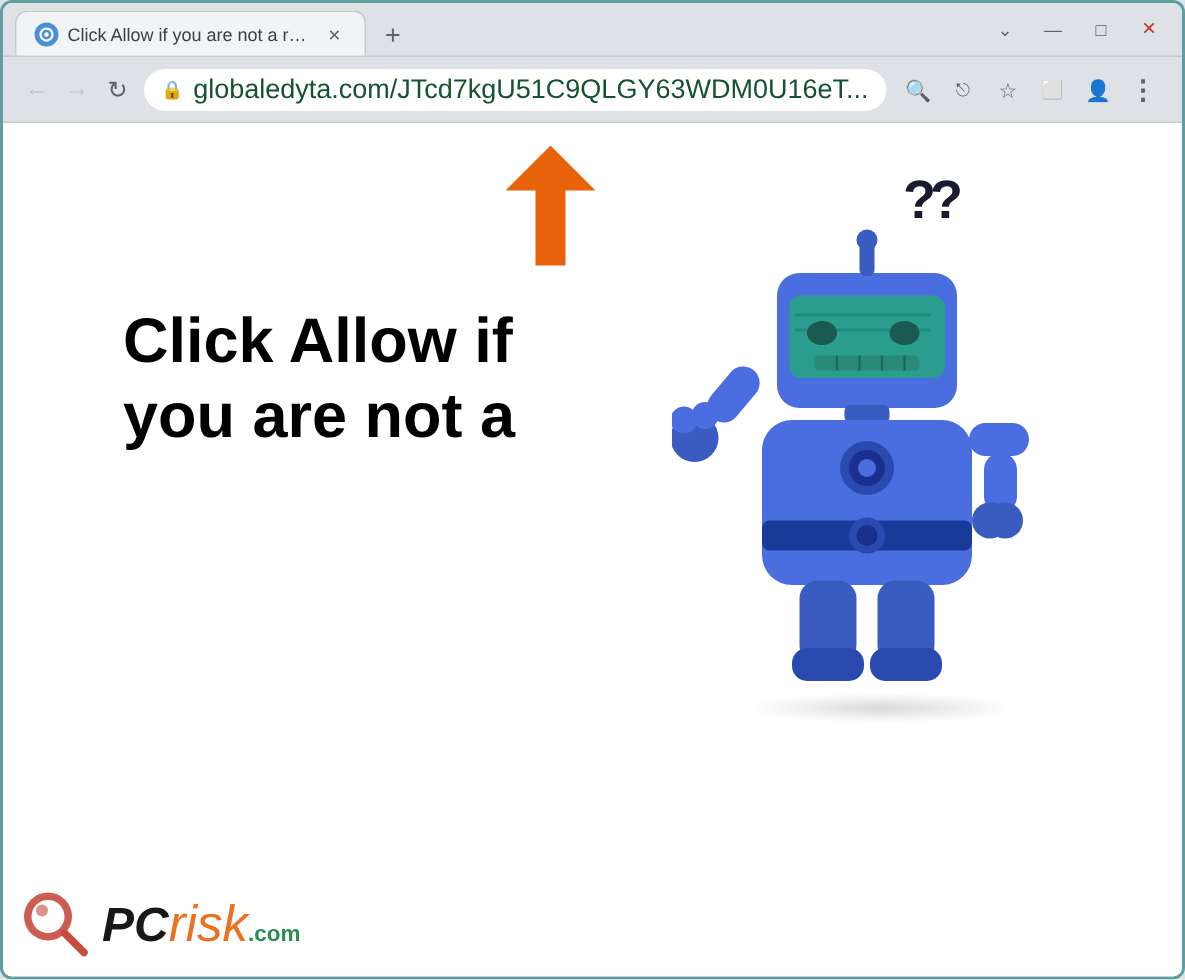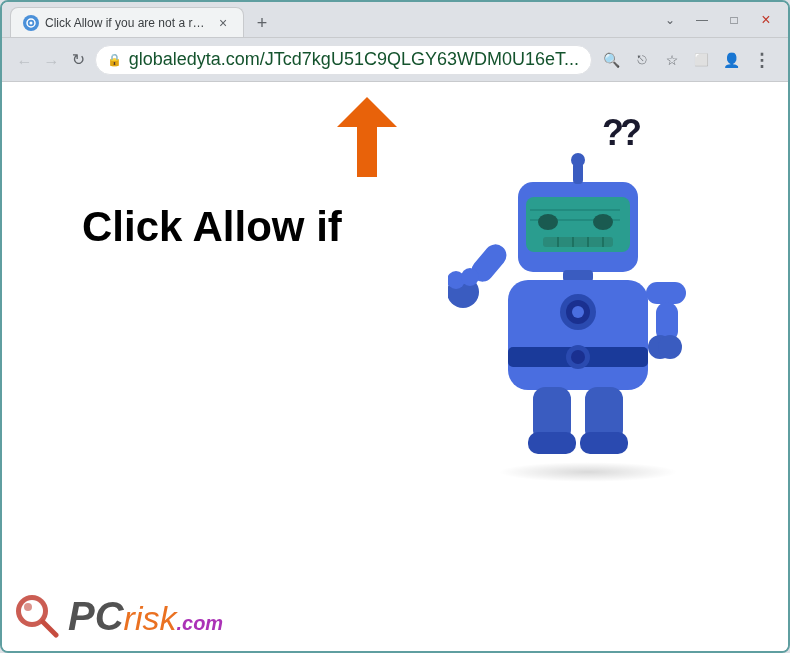--- a/index.html
+++ b/index.html
@@ -328,21 +328,21 @@
             <polygon points="0 0, 10 3.5, 0 7" fill="#e8620a"></polygon>
           </marker>
         </defs>
 
         <polygon points="55,85 35,85 35,35 15,35 45,5 75,35 55,35" fill="#e8620a"></polygon>
       </svg>
     </div>
 
     <div class="main-text">
       <span>Click Allow if</span><br>
-      <br>
+      <span>you are not a</span><br>
     </div>
 
     <div class="robot-area">
 
       <div class="question-marks">??</div>
 
       <svg class="robot-svg" width="260" height="320" viewBox="0 0 260 320">
 
         <rect x="70" y="30" width="120" height="90" rx="15" ry="15" fill="#4a6ee0"></rect>
 
@@ -401,18 +401,18 @@
 
     <div class="watermark">
 
       <svg class="watermark-icon" width="50" height="50" viewBox="0 0 50 50">
         <circle cx="20" cy="20" r="16" fill="#c0392b" opacity="0.9"></circle>
         <circle cx="20" cy="20" r="11" fill="white"></circle>
         <line x1="31" y1="31" x2="44" y2="44" stroke="#c0392b" stroke-width="5" stroke-linecap="round"></line>
         <circle cx="16" cy="16" r="4" fill="#c0392b" opacity="0.6"></circle>
       </svg>
       <div>
-        <span style="font-size:40px;font-weight:900;font-style:italic;color:#404040;">PC</span><span style="font-size:34px;font-weight:400;font-style:italic;color:#e8620a;">risk</span><span style="font-size:20px;font-weight:900;font-style:italic;color:#a21caf;">.com</span>
+        <span style="font-size:32px;font-weight:900;font-style:italic;color:#000000;">PC</span><span style="font-size:34px;font-weight:400;font-style:italic;color:#e8620a;">risk</span><span style="font-size:15px;font-weight:900;color:#15803d;">.com</span>
       </div>
     </div>
 
   </div>
 </div>
 
 </body></html>

